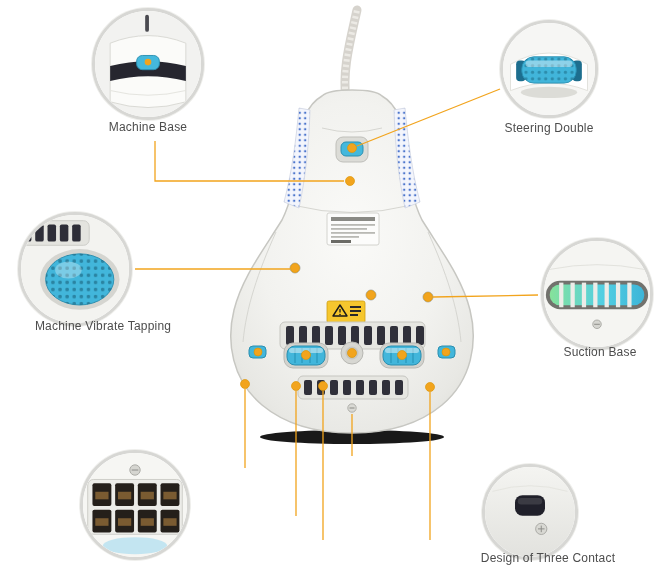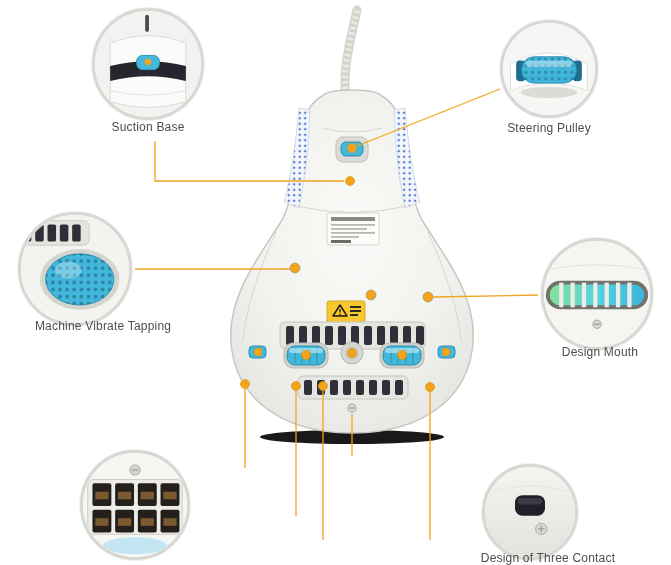--- a/index.html
+++ b/index.html
@@ -215,40 +215,40 @@
     <svg viewBox="0 0 112 112">
       <rect width="112" height="112" fill="#f2f2f0"></rect>
       <rect x="53" y="4" width="4" height="18" rx="2" fill="#4a4a50"></rect>
       <path d="M16,34 Q56,18 96,34 L96,96 Q56,108 16,96 Z" fill="#fbfbf9" stroke="#d8d8d3"></path>
       <path d="M16,58 Q56,48 96,58 L96,74 Q56,64 16,74 Z" fill="#26262f"></path>
       <rect x="44" y="47" width="24" height="15" rx="6" fill="#44b8dc" stroke="#2b90b2"></rect>
       <circle cx="56" cy="54" r="3.5" fill="#f2a41d"></circle>
       <path d="M16,84 Q56,94 96,84" stroke="#e2e2dd" fill="none"></path>
     </svg>
   </div>
-  <div class="callout-label" style="left:82px; top:120px; width:132px;">Suction Base</div>
+  <div class="callout-label" style="left:82px; top:120px; width:132px;">Machine Base</div>
 
   <div class="callout" style="left:500px; top:20px; width:98px; height:98px;">
     <svg viewBox="0 0 98 98">
       <defs>
         <pattern id="pBump1" width="7" height="7" patternUnits="userSpaceOnUse">
           <circle cx="3.5" cy="3.5" r="1.8" fill="rgba(20,90,115,0.45)"></circle>
         </pattern>
       </defs>
       <rect width="98" height="98" fill="#f6f6f4"></rect>
       <path d="M8,44 Q49,20 90,44 L90,72 Q49,56 8,72 Z" fill="#ffffff" stroke="#e0e0db"></path>
       <ellipse cx="49" cy="74" rx="30" ry="6" fill="#dcdcd7"></ellipse>
       <rect x="14" y="40" width="10" height="22" rx="4" fill="#1d6e8e"></rect>
       <rect x="74" y="40" width="10" height="22" rx="4" fill="#1d6e8e"></rect>
       <rect x="20" y="36" width="58" height="28" rx="13" fill="#41b5da" stroke="#2b90b2"></rect>
       <rect x="20" y="36" width="58" height="28" rx="13" fill="url(#pBump1)"></rect>
       <rect x="24" y="40" width="50" height="7" rx="3.5" fill="rgba(255,255,255,0.4)"></rect>
     </svg>
   </div>
-  <div class="callout-label" style="left:489px; top:121px; width:120px;">Steering Pulley</div>
+  <div class="callout-label" style="left:489px; top:121px; width:120px;">Steering Double</div>
 
   <div class="callout" style="left:18px; top:212px; width:114px; height:114px;">
     <svg viewBox="0 0 114 114">
       <defs>
         <pattern id="pBump2" width="7.5" height="7.5" patternUnits="userSpaceOnUse">
           <circle cx="3.7" cy="3.7" r="2" fill="rgba(17,82,105,0.5)"></circle>
         </pattern>
       </defs>
       <rect width="114" height="114" fill="#f3f3f0"></rect>
       <rect x="-6" y="6" width="78" height="26" rx="6" fill="#e4e4df" stroke="#ccccc7"></rect>
@@ -286,21 +286,21 @@
         <rect x="40" y="44" width="4.5" height="26"></rect>
           <rect x="52" y="44" width="4.5" height="26"></rect>
         <rect x="64" y="44" width="4.5" height="26"></rect>
           <rect x="76" y="44" width="4.5" height="26"></rect>
         <rect x="88" y="44" width="4.5" height="26"></rect>
       </g>
       <circle cx="56" cy="88" r="4.5" fill="#d5d5d0" stroke="#aaaaa5"></circle>
       <line x1="53" y1="88" x2="59" y2="88" stroke="#8a8a85"></line>
     </svg>
   </div>
-  <div class="callout-label" style="left:530px; top:345px; width:140px;">Design Mouth</div>
+  <div class="callout-label" style="left:530px; top:345px; width:140px;">Suction Base</div>
 
   <div class="callout" style="left:80px; top:450px; width:110px; height:110px;">
     <svg viewBox="0 0 110 110">
       <rect width="110" height="110" fill="#f6f6f3"></rect>
       <circle cx="55" cy="18" r="5.5" fill="#d5d5d0" stroke="#a9a9a4"></circle>
       <line x1="51.5" y1="18" x2="58.5" y2="18" stroke="#8a8a85"></line>
       <rect x="5" y="28" width="100" height="58" rx="6" fill="#ecece8" stroke="#ccccc7"></rect>
       <g>
         <rect x="10" y="32" width="20" height="24" rx="2" fill="#241f1a"></rect>
           <rect x="13" y="41" width="14" height="8" fill="#8a6636" opacity="0.85"></rect>

